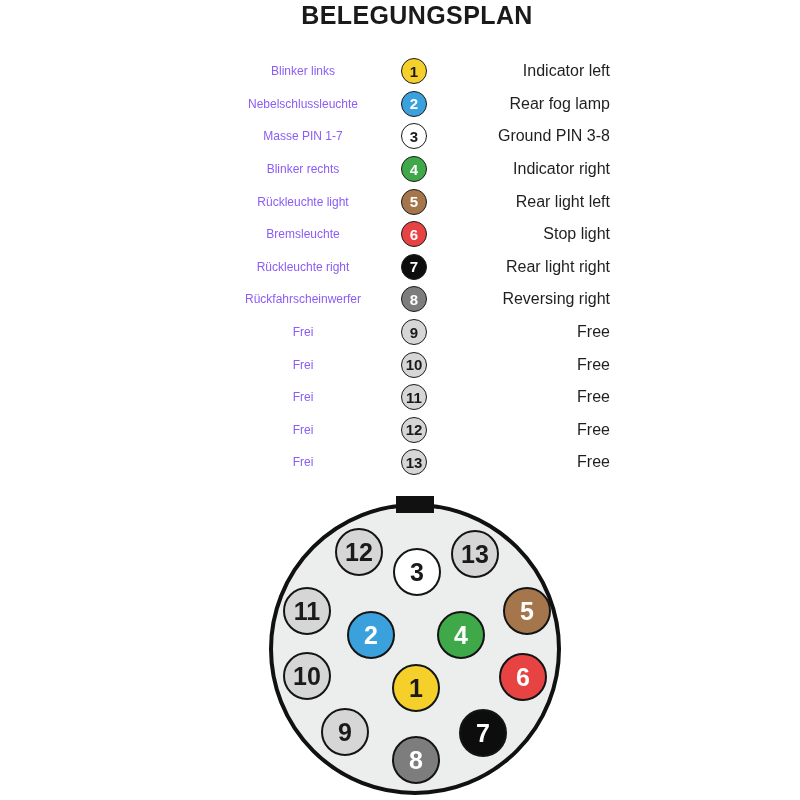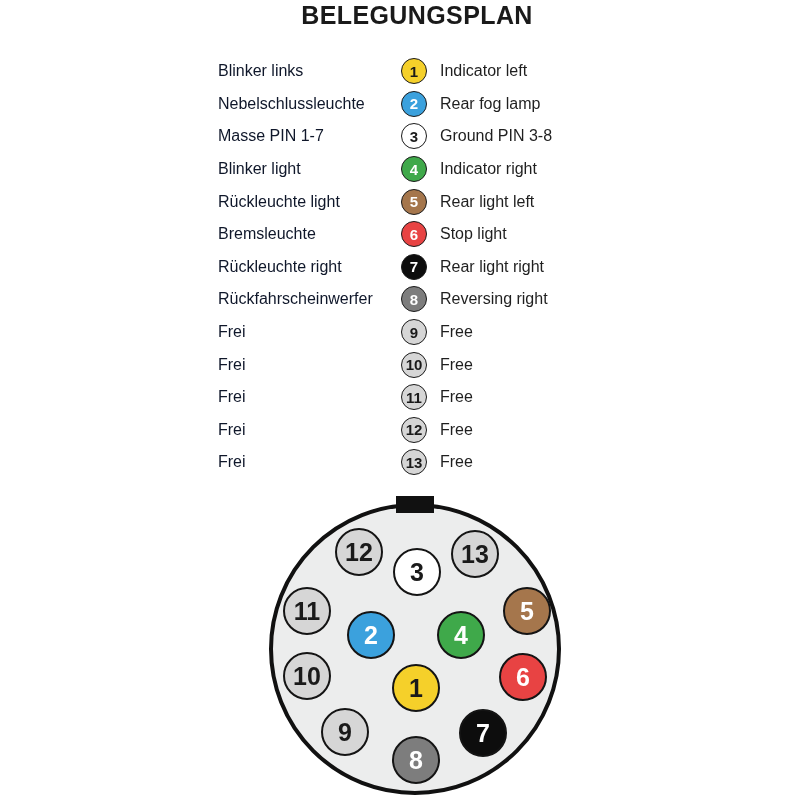--- a/index.html
+++ b/index.html
@@ -32,27 +32,27 @@
     top: 55px;
     left: 218px;
     display: grid;
     grid-template-columns: 170px 26px 170px;
     grid-auto-rows: 32.6px;
     column-gap: 13px;
     align-items: center;
   }
   .legend-row { display: contents; }
   .legend-de {
-    text-align: left;
-    font-size: 16px;
-    color: #0f172a;
+    text-align: center;
+    font-size: 12px;
+    color: #8b5cf6;
     white-space: nowrap;
   }
   .legend-en {
-    text-align: left;
+    text-align: right;
     font-size: 16px;
     color: #1f1f1f;
     white-space: nowrap;
   }
   .pin-badge {
     width: 26px;
     height: 26px;
     box-sizing: border-box;
     border-radius: 50%;
     border: 1.5px solid #1a1a1a;
@@ -99,21 +99,21 @@
 </head>
 <body>
 
 <div class="stage">
   <div class="title">BELEGUNGSPLAN</div>
 
   <div class="legend">
       <div class="legend-row"><span class="legend-de">Blinker links</span><span class="pin-badge" style="background: rgb(245, 208, 42); color: rgb(26, 26, 26);">1</span><span class="legend-en">Indicator left</span></div>
       <div class="legend-row"><span class="legend-de">Nebelschlussleuchte</span><span class="pin-badge" style="background: rgb(59, 161, 221); color: rgb(255, 255, 255);">2</span><span class="legend-en">Rear fog lamp</span></div>
       <div class="legend-row"><span class="legend-de">Masse PIN 1-7</span><span class="pin-badge" style="background: rgb(255, 255, 255); color: rgb(26, 26, 26);">3</span><span class="legend-en">Ground PIN 3-8</span></div>
-      <div class="legend-row"><span class="legend-de">Blinker light</span><span class="pin-badge" style="background: rgb(63, 169, 74); color: rgb(255, 255, 255);">4</span><span class="legend-en">Indicator right</span></div>
+      <div class="legend-row"><span class="legend-de">Blinker rechts</span><span class="pin-badge" style="background: rgb(63, 169, 74); color: rgb(255, 255, 255);">4</span><span class="legend-en">Indicator right</span></div>
       <div class="legend-row"><span class="legend-de">Rückleuchte light</span><span class="pin-badge" style="background: rgb(165, 118, 76); color: rgb(255, 255, 255);">5</span><span class="legend-en">Rear light left</span></div>
       <div class="legend-row"><span class="legend-de">Bremsleuchte</span><span class="pin-badge" style="background: rgb(232, 67, 67); color: rgb(255, 255, 255);">6</span><span class="legend-en">Stop light</span></div>
       <div class="legend-row"><span class="legend-de">Rückleuchte right</span><span class="pin-badge" style="background: rgb(13, 13, 13); color: rgb(255, 255, 255);">7</span><span class="legend-en">Rear light right</span></div>
       <div class="legend-row"><span class="legend-de">Rückfahrscheinwerfer</span><span class="pin-badge" style="background: rgb(125, 125, 125); color: rgb(255, 255, 255);">8</span><span class="legend-en">Reversing right</span></div>
       <div class="legend-row"><span class="legend-de">Frei</span><span class="pin-badge" style="background: rgb(214, 214, 214); color: rgb(26, 26, 26);">9</span><span class="legend-en">Free</span></div>
       <div class="legend-row"><span class="legend-de">Frei</span><span class="pin-badge" style="background: rgb(214, 214, 214); color: rgb(26, 26, 26);">10</span><span class="legend-en">Free</span></div>
       <div class="legend-row"><span class="legend-de">Frei</span><span class="pin-badge" style="background: rgb(214, 214, 214); color: rgb(26, 26, 26);">11</span><span class="legend-en">Free</span></div>
       <div class="legend-row"><span class="legend-de">Frei</span><span class="pin-badge" style="background: rgb(214, 214, 214); color: rgb(26, 26, 26);">12</span><span class="legend-en">Free</span></div>
       <div class="legend-row"><span class="legend-de">Frei</span><span class="pin-badge" style="background: rgb(214, 214, 214); color: rgb(26, 26, 26);">13</span><span class="legend-en">Free</span></div>
     </div>

